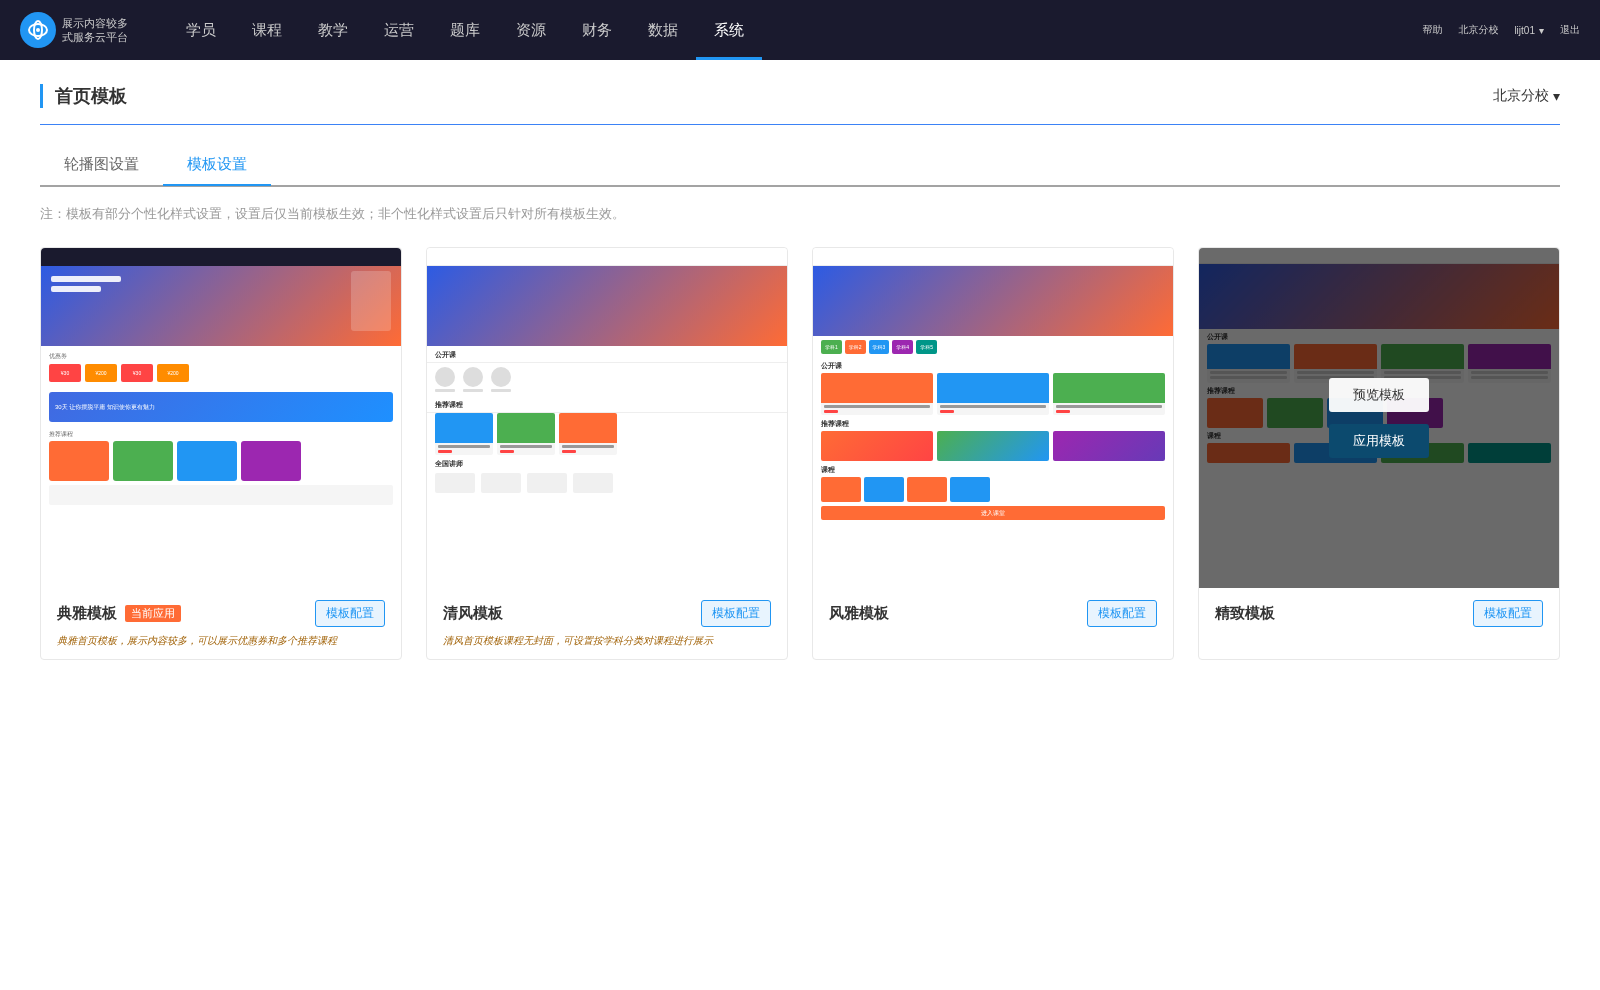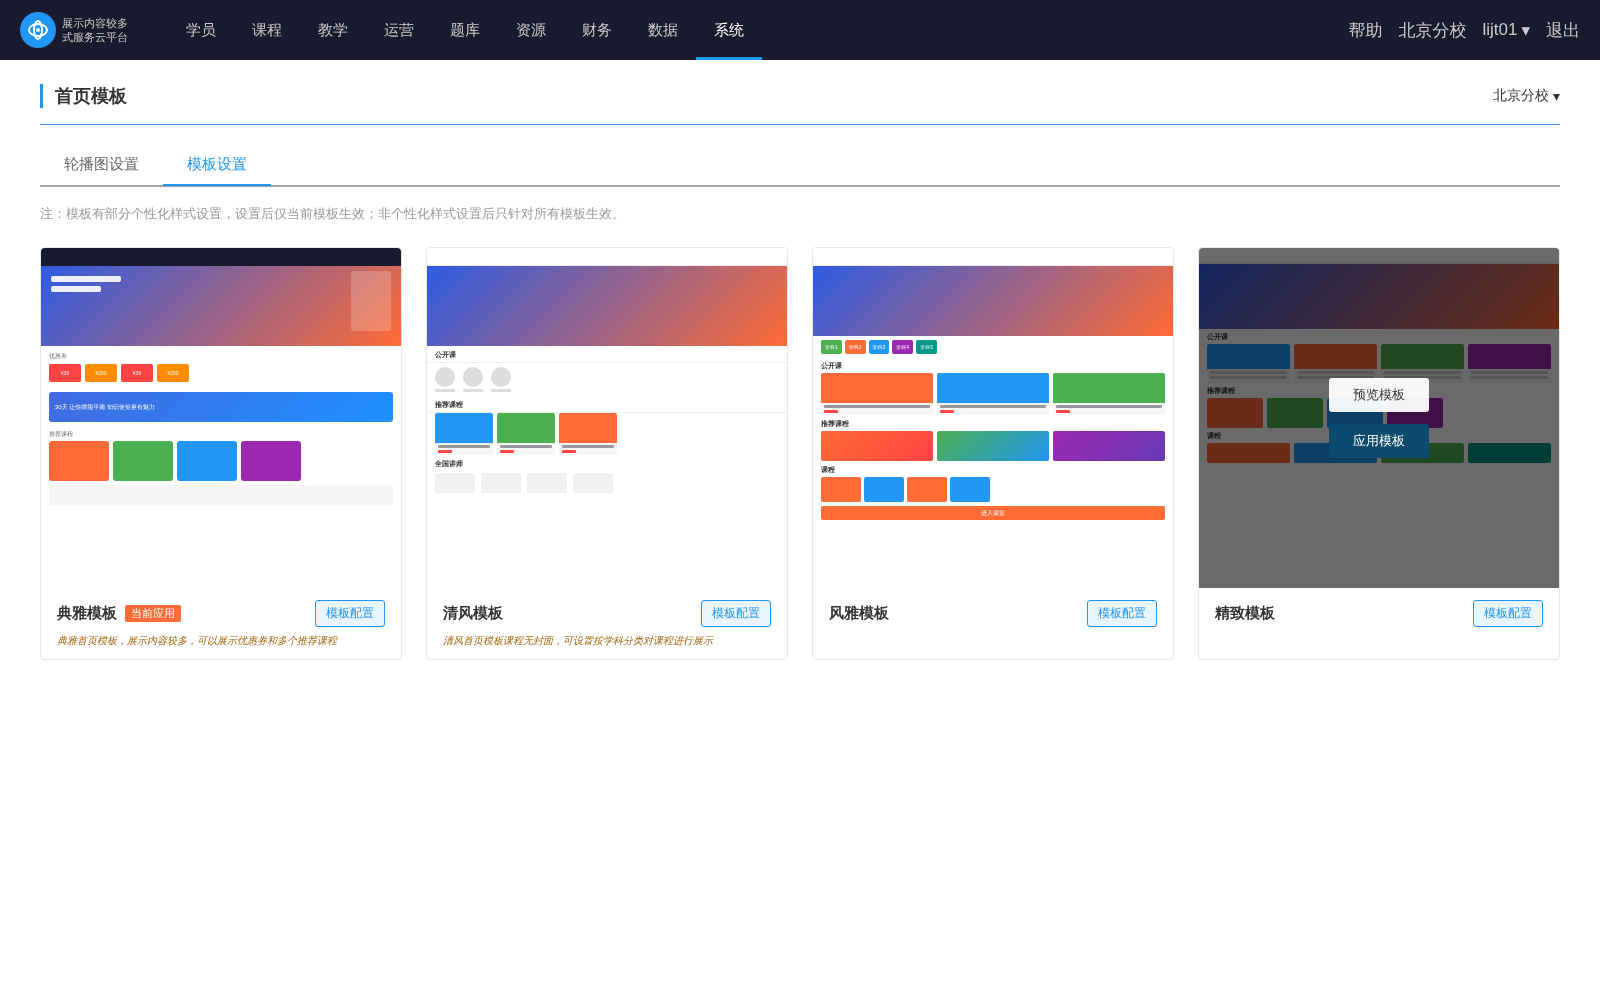--- a/index.html
+++ b/index.html
@@ -62,21 +62,21 @@
       bottom: 0;
       left: 0;
       right: 0;
       height: 3px;
       background: #2196f3;
     }
     .navbar-right {
       display: flex;
       align-items: center;
       gap: 16px;
-      font-size: 17px;
+      font-size: 10px;
       color: #ccc;
     }
     .navbar-right span { cursor: pointer; }
     .user-dropdown {
       display: flex;
       align-items: center;
       gap: 4px;
       cursor: pointer;
     }
 

